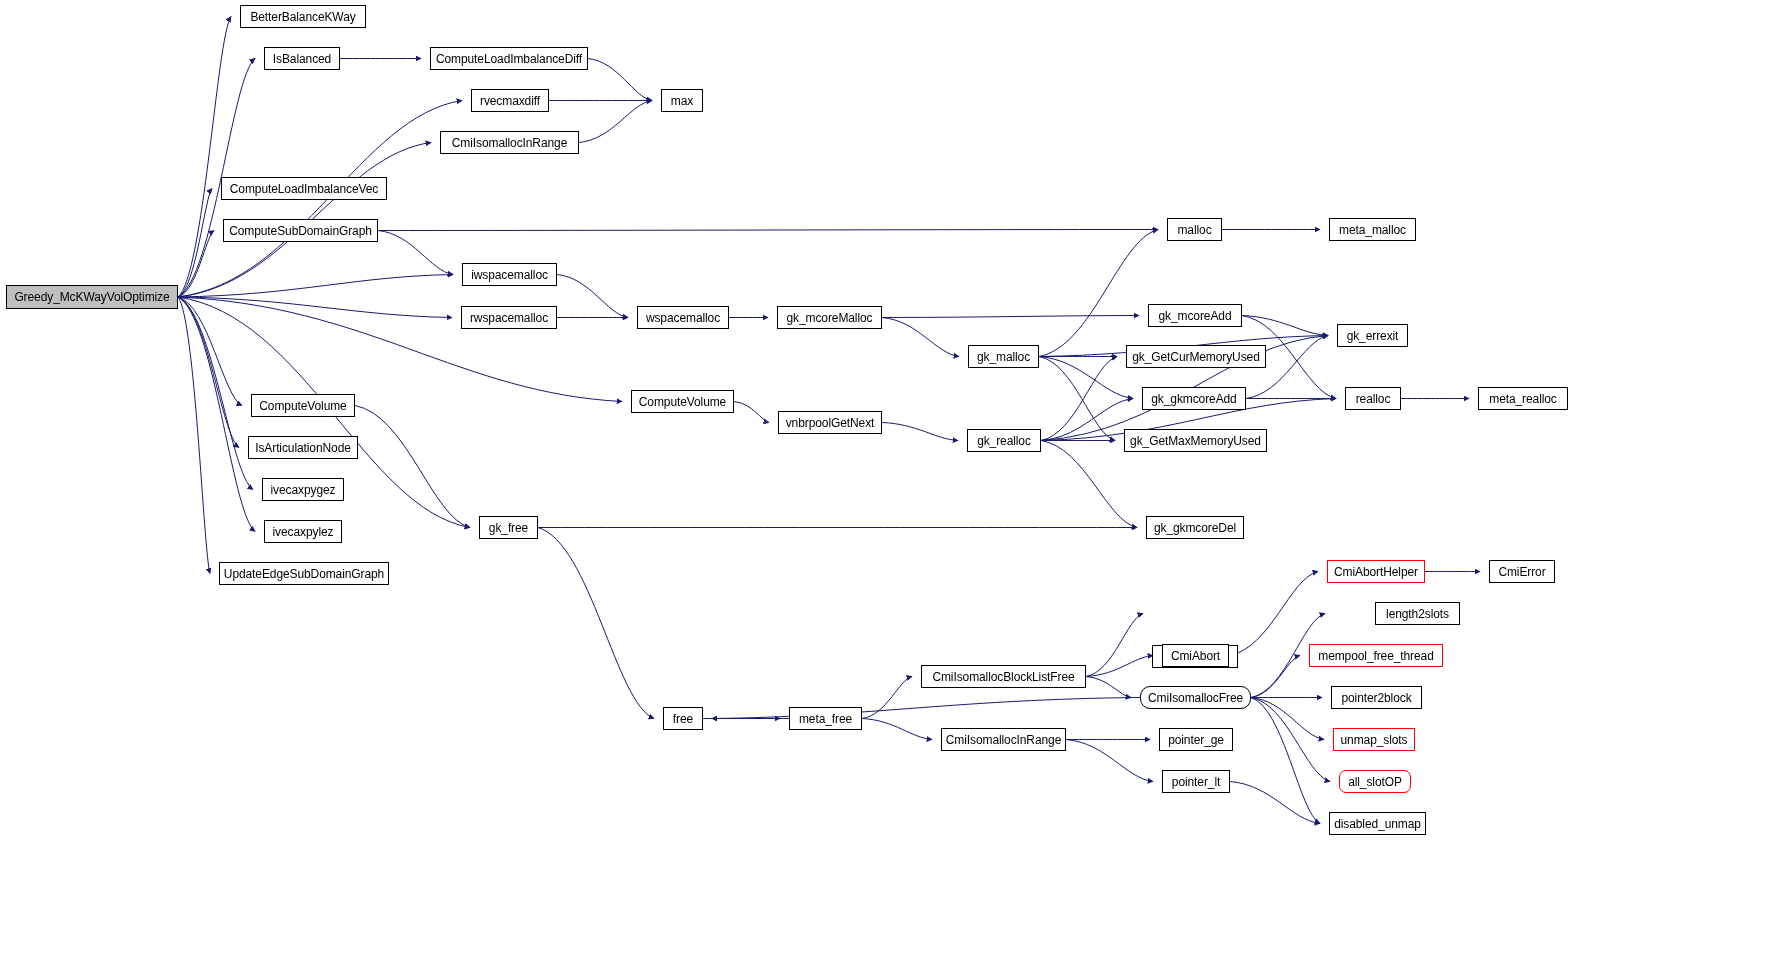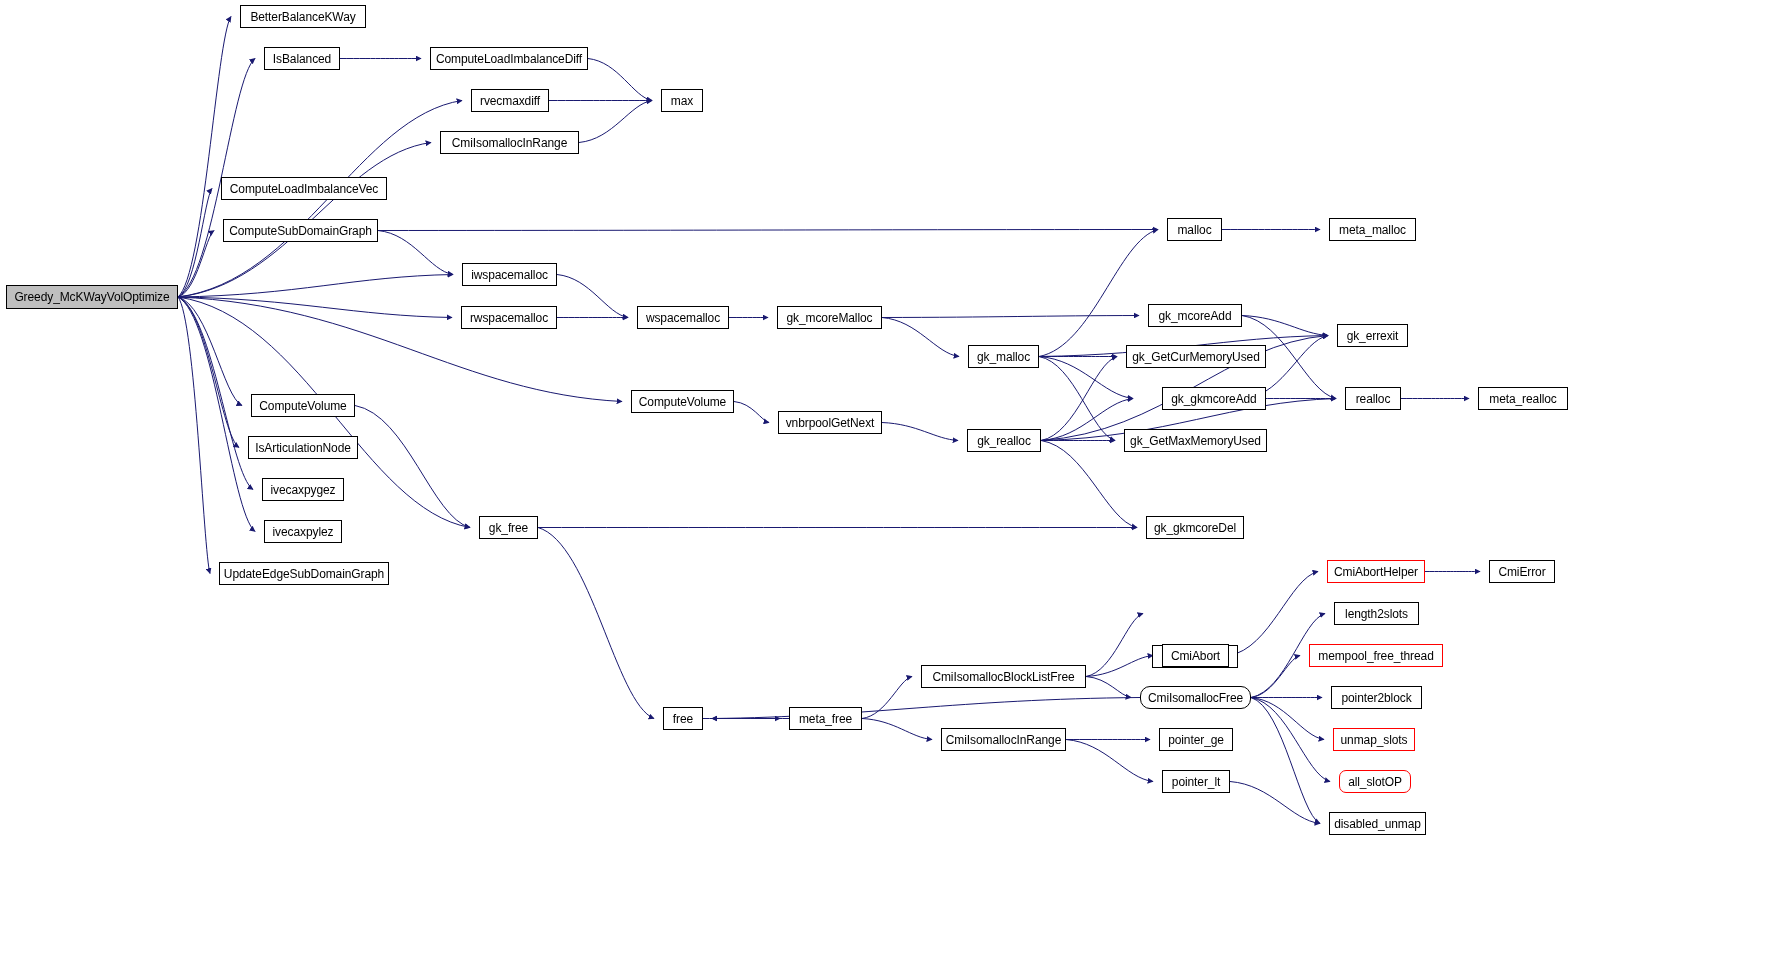--- a/index.html
+++ b/index.html
@@ -140,39 +140,39 @@
       <div class="node" style="left: 223px; top: 219px; width: 155px; height: 23px;">ComputeSubDomainGraph</div>
       <div class="node" style="left: 462px; top: 263px; width: 95px; height: 23px;">iwspacemalloc</div>
       <div class="node" style="left: 461px; top: 306px; width: 96px; height: 23px;">rwspacemalloc</div>
       <div class="node" style="left: 637px; top: 306px; width: 92px; height: 23px;">wspacemalloc</div>
       <div class="node" style="left: 777px; top: 306px; width: 105px; height: 23px;">gk_mcoreMalloc</div>
       <div class="node" style="left: 1167px; top: 218px; width: 55px; height: 23px;">malloc</div>
       <div class="node" style="left: 1329px; top: 218px; width: 87px; height: 23px;">meta_malloc</div>
       <div class="node" style="left: 1148px; top: 304px; width: 94px; height: 23px;">gk_mcoreAdd</div>
       <div class="node" style="left: 968px; top: 345px; width: 71px; height: 23px;">gk_malloc</div>
       <div class="node" style="left: 1126px; top: 345px; width: 140px; height: 23px;">gk_GetCurMemoryUsed</div>
-      <div class="node" style="left: 1142px; top: 387px; width: 104px; height: 23px; margin-left: 20px;">gk_gkmcoreAdd</div>
+      <div class="node" style="left: 1142px; top: 387px; width: 104px; height: 23px;">gk_gkmcoreAdd</div>
       <div class="node" style="left: 1337px; top: 324px; width: 71px; height: 23px;">gk_errexit</div>
       <div class="node" style="left: 1345px; top: 387px; width: 56px; height: 23px;">realloc</div>
       <div class="node" style="left: 1478px; top: 387px; width: 90px; height: 23px;">meta_realloc</div>
       <div class="node" style="left: 631px; top: 390px; width: 103px; height: 23px;">ComputeVolume</div>
       <div class="node" style="left: 778px; top: 411px; width: 104px; height: 23px;">vnbrpoolGetNext</div>
       <div class="node" style="left: 967px; top: 429px; width: 74px; height: 23px;">gk_realloc</div>
       <div class="node" style="left: 1124px; top: 429px; width: 143px; height: 23px;">gk_GetMaxMemoryUsed</div>
       <div class="node" style="left: 251px; top: 394px; width: 104px; height: 23px;">ComputeVolume</div>
       <div class="node" style="left: 248px; top: 436px; width: 110px; height: 23px;">IsArticulationNode</div>
       <div class="node" style="left: 262px; top: 478px; width: 82px; height: 23px;">ivecaxpygez</div>
       <div class="node" style="left: 264px; top: 520px; width: 78px; height: 23px;">ivecaxpylez</div>
       <div class="node" style="left: 219px; top: 562px; width: 170px; height: 23px;">UpdateEdgeSubDomainGraph</div>
       <div class="node" style="left: 479px; top: 516px; width: 59px; height: 23px;">gk_free</div>
       <div class="node" style="left: 1146px; top: 516px; width: 98px; height: 23px;">gk_gkmcoreDel</div>
       <div class="node warn" style="left: 1327px; top: 560px; width: 98px; height: 23px;">CmiAbortHelper</div>
       <div class="node" style="left: 1489px; top: 560px; width: 66px; height: 23px;">CmiError</div>
       <div class="node" style="left: 1152px; top: 602px; width: 86px; height: 23px; margin-top: 43px;">Slot_fmUser</div>
-      <div class="node" style="left: 1334px; top: 602px; width: 85px; height: 23px;">length2slots</div>
+      <div class="node" style="left: 1375px; top: 602px; width: 85px; height: 23px;">length2slots</div>
       <div class="node" style="left: 1162px; top: 644px; width: 67px; height: 23px;">CmiAbort</div>
       <div class="node warn" style="left: 1309px; top: 644px; width: 134px; height: 23px;">mempool_free_thread</div>
       <div class="node" style="left: 921px; top: 665px; width: 165px; height: 23px;">CmiIsomallocBlockListFree</div>
       <div class="node" style="left: 1140px; top: 686px; width: 111px; height: 23px; border-radius: 10px;">CmiIsomallocFree</div>
       <div class="node" style="left: 1331px; top: 686px; width: 91px; height: 23px;">pointer2block</div>
       <div class="node" style="left: 663px; top: 707px; width: 40px; height: 23px;">free</div>
       <div class="node" style="left: 789px; top: 707px; width: 73px; height: 23px;">meta_free</div>
       <div class="node" style="left: 941px; top: 728px; width: 125px; height: 23px;">CmiIsomallocInRange</div>
       <div class="node" style="left: 1159px; top: 728px; width: 74px; height: 23px;">pointer_ge</div>
       <div class="node warn" style="left: 1333px; top: 728px; width: 82px; height: 23px;">unmap_slots</div>

